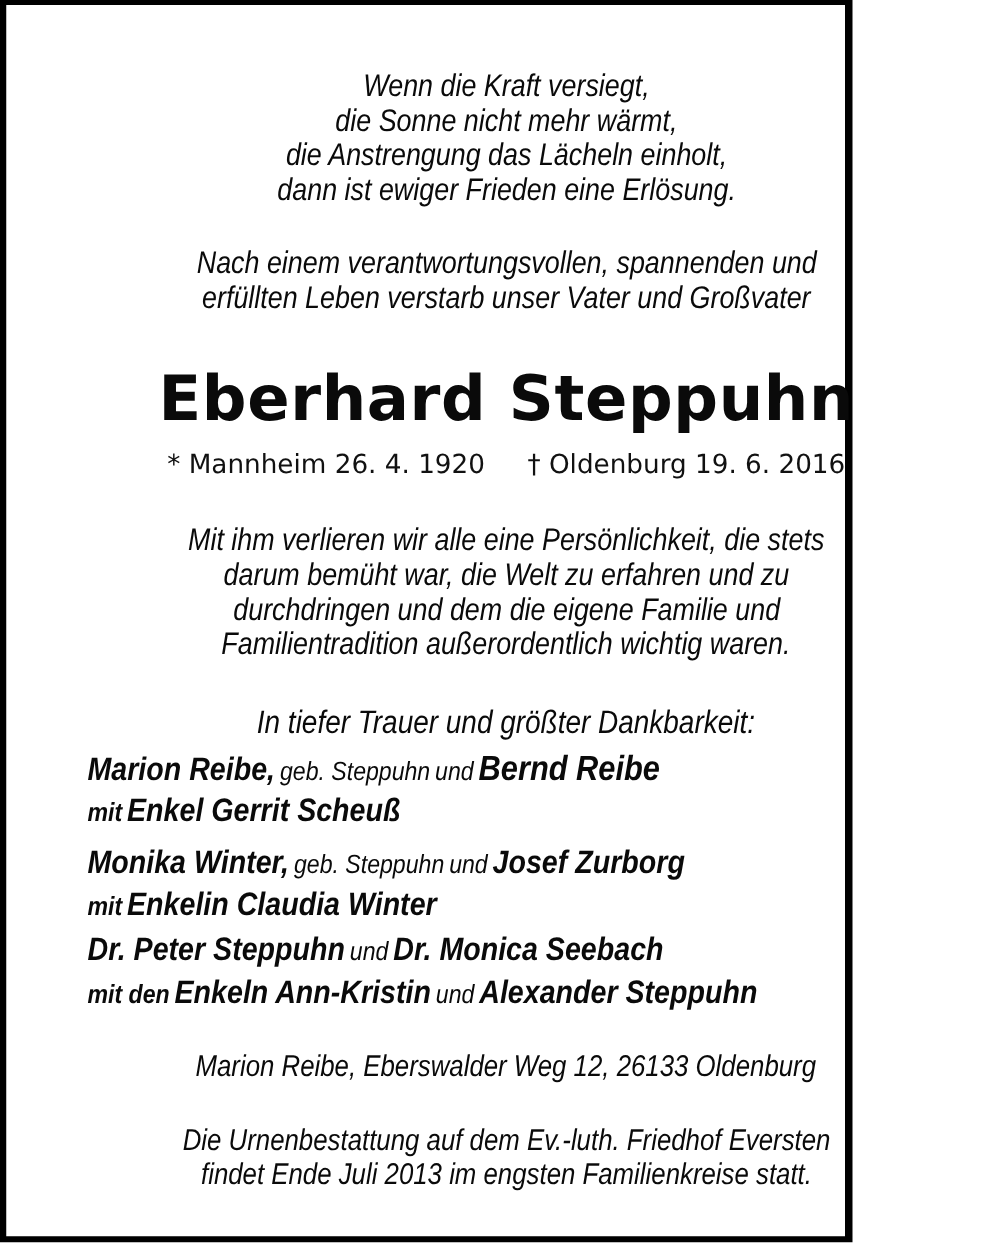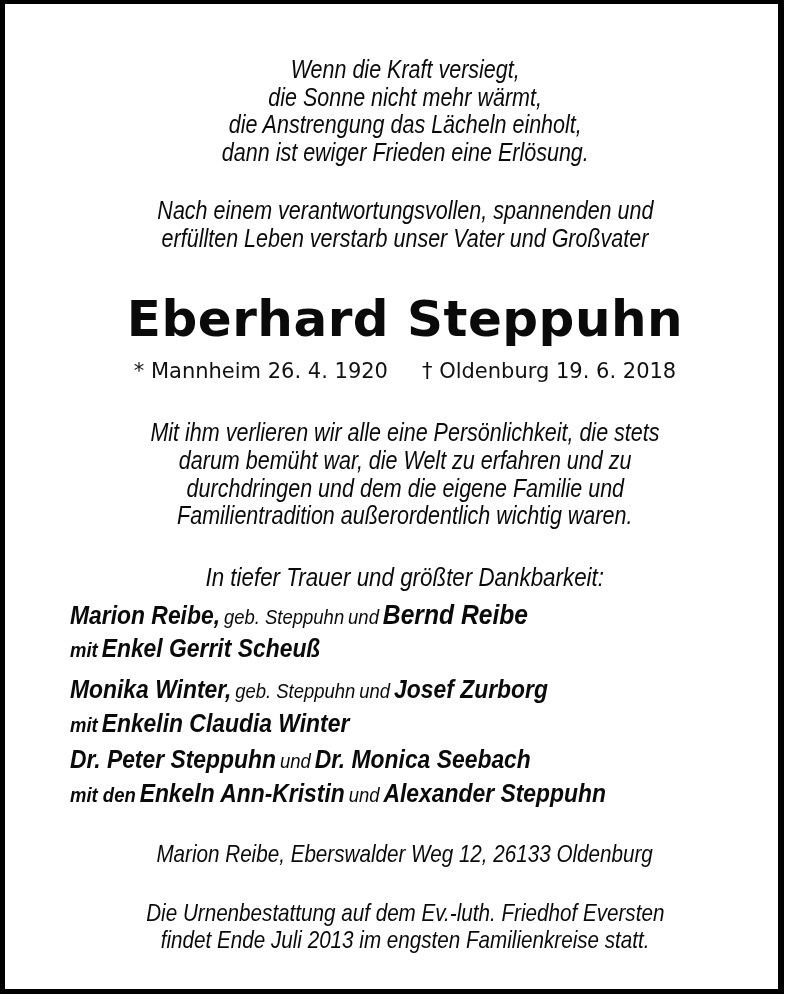--- a/index.html
+++ b/index.html
@@ -1,19 +1,19 @@
 <!DOCTYPE html>
 <html><head>
 <meta charset="utf-8">
 <style>
   * { margin: 0; padding: 0; box-sizing: border-box; }
   html, body { width: 800px; height: 994px; background: #ffffff; }
   body { position: relative; overflow: hidden; color: #0a0a0a; }
   .frame {
-    position: absolute; left: 0; top: 0; width: 784px; height: 994px;
+    position: absolute; left: 0; top: 0; width: 682px; height: 994px;
     border-left: 5px solid #000; border-right: 6px solid #000;
     border-top: 4px solid #000; border-bottom: 5px solid #000;
     background: #fff;
   }
   .line {
     position: absolute; left: 0; width: 800px; text-align: center;
     white-space: nowrap; line-height: 1;
   }
   .cond {
     display: inline-block; transform: scaleX(0.86); transform-origin: center center;
@@ -57,21 +57,21 @@
   </div>
 
   <div>
     <div class="line body-it" style="top:194px"><span class="cond">Nach einem verantwortungsvollen, spannenden und</span></div>
     <div class="line body-it" style="top:222px"><span class="cond">erfüllten Leben verstarb unser Vater und Großvater</span></div>
   </div>
 
   <div class="line name" style="top:290px">Eberhard Steppuhn</div>
 
   <div class="line dates" style="top:357px">
-    <span>* Mannheim 26. 4. 1920</span><span class="gap"></span><span>† Oldenburg 19. 6. 2018</span>
+    <span>* Mannheim 26. 4. 1920</span><span class="gap"></span><span>† Oldenburg 19. 6. 2016</span>
   </div>
 
   <div>
     <div class="line body-it" style="top:416px"><span class="cond">Mit ihm verlieren wir alle eine Persönlichkeit, die stets</span></div>
     <div class="line body-it" style="top:444px"><span class="cond">darum bemüht war, die Welt zu erfahren und zu</span></div>
     <div class="line body-it" style="top:472px"><span class="cond">durchdringen und dem die eigene Familie und</span></div>
     <div class="line body-it" style="top:499px"><span class="cond">Familientradition außerordentlich wichtig waren.</span></div>
   </div>
 
   <div class="line body-it" style="top:560px; font-size:26px;"><span class="cond">In tiefer Trauer und größter Dankbarkeit:</span></div>

